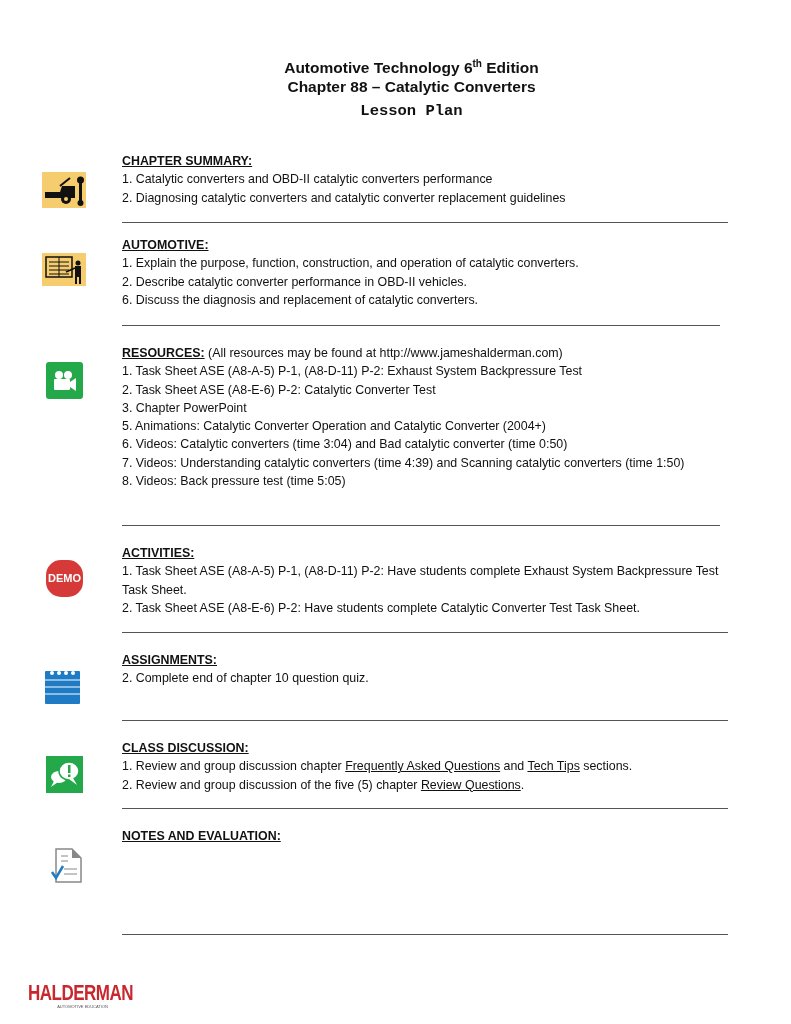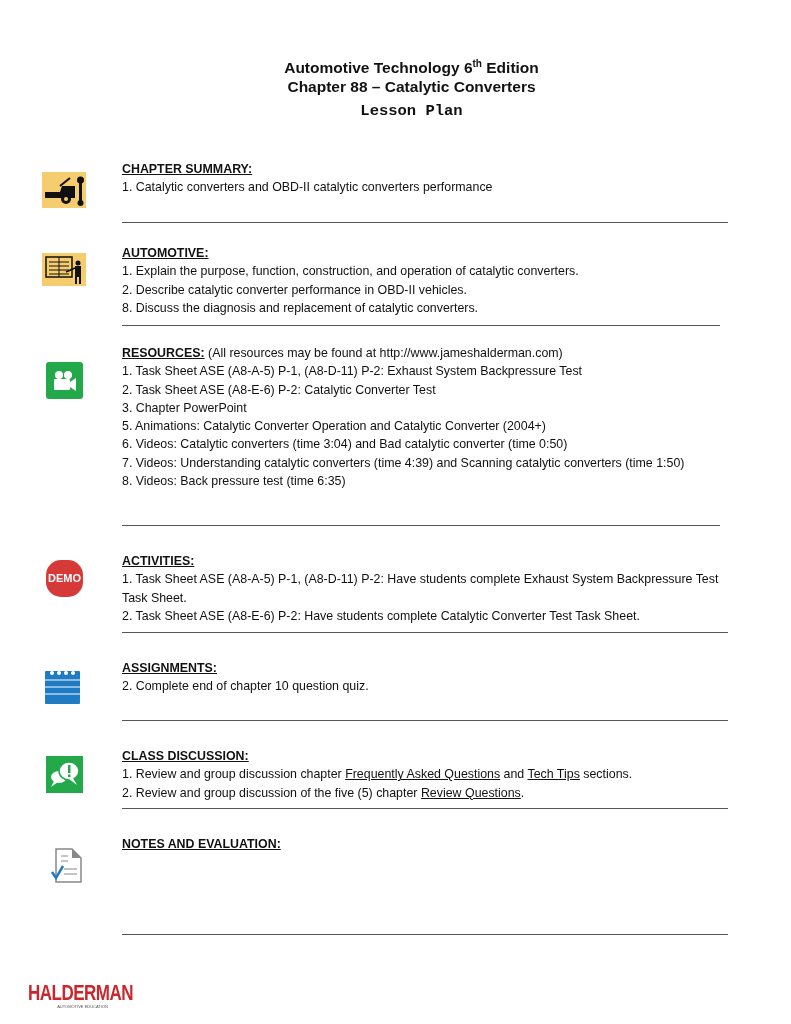--- a/index.html
+++ b/index.html
@@ -1,20 +1,20 @@
 <!DOCTYPE html>
 <html><head>
 <meta charset="utf-8">
 <style>
   html,body{margin:0;padding:0;background:#fff;}
   body{width:791px;height:1024px;position:relative;font-family:"Liberation Sans",sans-serif;color:#111;overflow:hidden;}
   .title{position:absolute;left:0;width:791px;text-align:center;font-weight:bold;font-size:15.5px;line-height:22px;padding-left:16px;}
   .title sup{font-size:10px;}
   .section{position:absolute;left:122px;width:610px;font-size:12.4px;line-height:18.3px;}
-  .heading{font-weight:bold;text-decoration:underline;margin-top:8px;}
+  .heading{font-weight:bold;text-decoration:underline;}
   .line{white-space:nowrap;}
   .wrap{white-space:normal;}
   b{font-weight:normal;}
   u{text-decoration:underline;}
   .rule{position:absolute;left:122px;height:1px;background:#555;}
   .icon{position:absolute;width:44px;height:36px;}
   .logo{position:absolute;left:28px;top:982px;text-align:center;}
 </style>
 </head>
 <body>
@@ -30,20 +30,21 @@
     <circle cx="24" cy="27" r="5" fill="#111"></circle>
       <circle cx="24" cy="27" r="2" fill="#f6cd6e"></circle>
     <rect x="37" y="9" width="3" height="22" fill="#111"></rect>
     <circle cx="38.5" cy="8" r="3.5" fill="#111"></circle>
       <circle cx="38.5" cy="31" r="3" fill="#111"></circle>
   </svg>
 </div>
 <div class="section" style="top:152px;">
   <div class="heading">CHAPTER SUMMARY:</div>
   <div class="line">1. Catalytic converters and OBD-II catalytic converters performance</div>
+  <div class="line">2. Diagnosing catalytic converters and catalytic converter replacement guidelines</div>
 </div>
 <div class="rule" style="top:222px;width:606px;"></div>
 
 <div class="icon" style="left:42px;top:253px;width:44px;height:33px;background:#f6cd6e;">
   <svg width="44" height="33" viewBox="0 0 44 33">
     <rect x="4" y="4" width="26" height="20" fill="none" stroke="#111" stroke-width="1.5"></rect>
     <line x1="7" y1="9" x2="27" y2="9" stroke="#111"></line>
       <line x1="7" y1="13" x2="27" y2="13" stroke="#111"></line>
     <line x1="7" y1="17" x2="27" y2="17" stroke="#111"></line>
       <line x1="7" y1="21" x2="27" y2="21" stroke="#111"></line>
@@ -52,41 +53,41 @@
     <rect x="33" y="13" width="6" height="11" fill="#111"></rect>
     <rect x="33" y="24" width="2" height="7" fill="#111"></rect>
       <rect x="37" y="24" width="2" height="7" fill="#111"></rect>
     <line x1="33" y1="15" x2="24" y2="19" stroke="#111" stroke-width="1.5"></line>
   </svg>
 </div>
 <div class="section" style="top:236px;">
   <div class="heading">AUTOMOTIVE:</div>
   <div class="line">1. Explain the purpose, function, construction, and operation of catalytic converters.</div>
   <div class="line">2. Describe catalytic converter performance in OBD-II vehicles.</div>
-  <div class="line">8. Discuss the diagnosis and replacement of catalytic converters.</div>
+  <div class="line">6. Discuss the diagnosis and replacement of catalytic converters.</div>
 </div>
 <div class="rule" style="top:325px;width:598px;"></div>
 
 <div class="icon" style="left:46px;top:362px;width:37px;height:37px;background:#23a84a;border-radius:3px;">
   <svg width="37" height="37" viewBox="0 0 37 37">
     <circle cx="13" cy="13" r="4" fill="#fff"></circle>
       <circle cx="22" cy="13" r="4" fill="#fff"></circle>
     <rect x="8" y="17" width="16" height="11" fill="#fff" rx="1"></rect>
     <path d="M24 20 L30 16 L30 29 L24 25 Z" fill="#fff"></path>
   </svg>
 </div>
 <div class="section" style="top:344px;">
   <div class="line"><span class="heading">RESOURCES:</span><span> (All resources may be found at http://www.jameshalderman.com)</span></div>
   <div class="line"><b>1. Task Sheet ASE (A8-A-5) P-1, (A8-D-11) P-2</b><span>: Exhaust System Backpressure Test</span></div>
   <div class="line"><b>2. Task Sheet ASE (A8-E-6) P-2</b><span>: Catalytic Converter Test</span></div>
   <div class="line">3. Chapter PowerPoint</div>
   <div class="line">5. Animations: Catalytic Converter Operation and Catalytic Converter (2004+)</div>
   <div class="line">6. Videos: Catalytic converters (time 3:04) and Bad catalytic converter (time 0:50)</div>
   <div class="line">7. Videos: Understanding catalytic converters (time 4:39) and Scanning catalytic converters (time 1:50)</div>
-  <div class="line">8. Videos: Back pressure test (time 6:35)</div>
+  <div class="line">8. Videos: Back pressure test (time 5:05)</div>
 </div>
 <div class="rule" style="top:525px;width:598px;"></div>
 
 <div class="icon" style="left:46px;top:560px;width:37px;height:37px;background:#d63a38;border-radius:15px;color:#fff;font-weight:bold;font-size:11px;text-align:center;line-height:37px;">DEMO</div>
 <div class="section" style="top:544px;">
   <div class="heading">ACTIVITIES:</div>
   <div class="wrap"><b>1. Task Sheet ASE (A8-A-5) P-1, (A8-D-11) P-2</b><span>: Have students complete Exhaust System Backpressure Test Task Sheet.</span></div>
   <div class="line"><b>2. Task Sheet ASE (A8-E-6) P-2</b><span>: Have students complete Catalytic Converter Test Task Sheet.</span></div>
 </div>
 <div class="rule" style="top:632px;width:606px;"></div>

